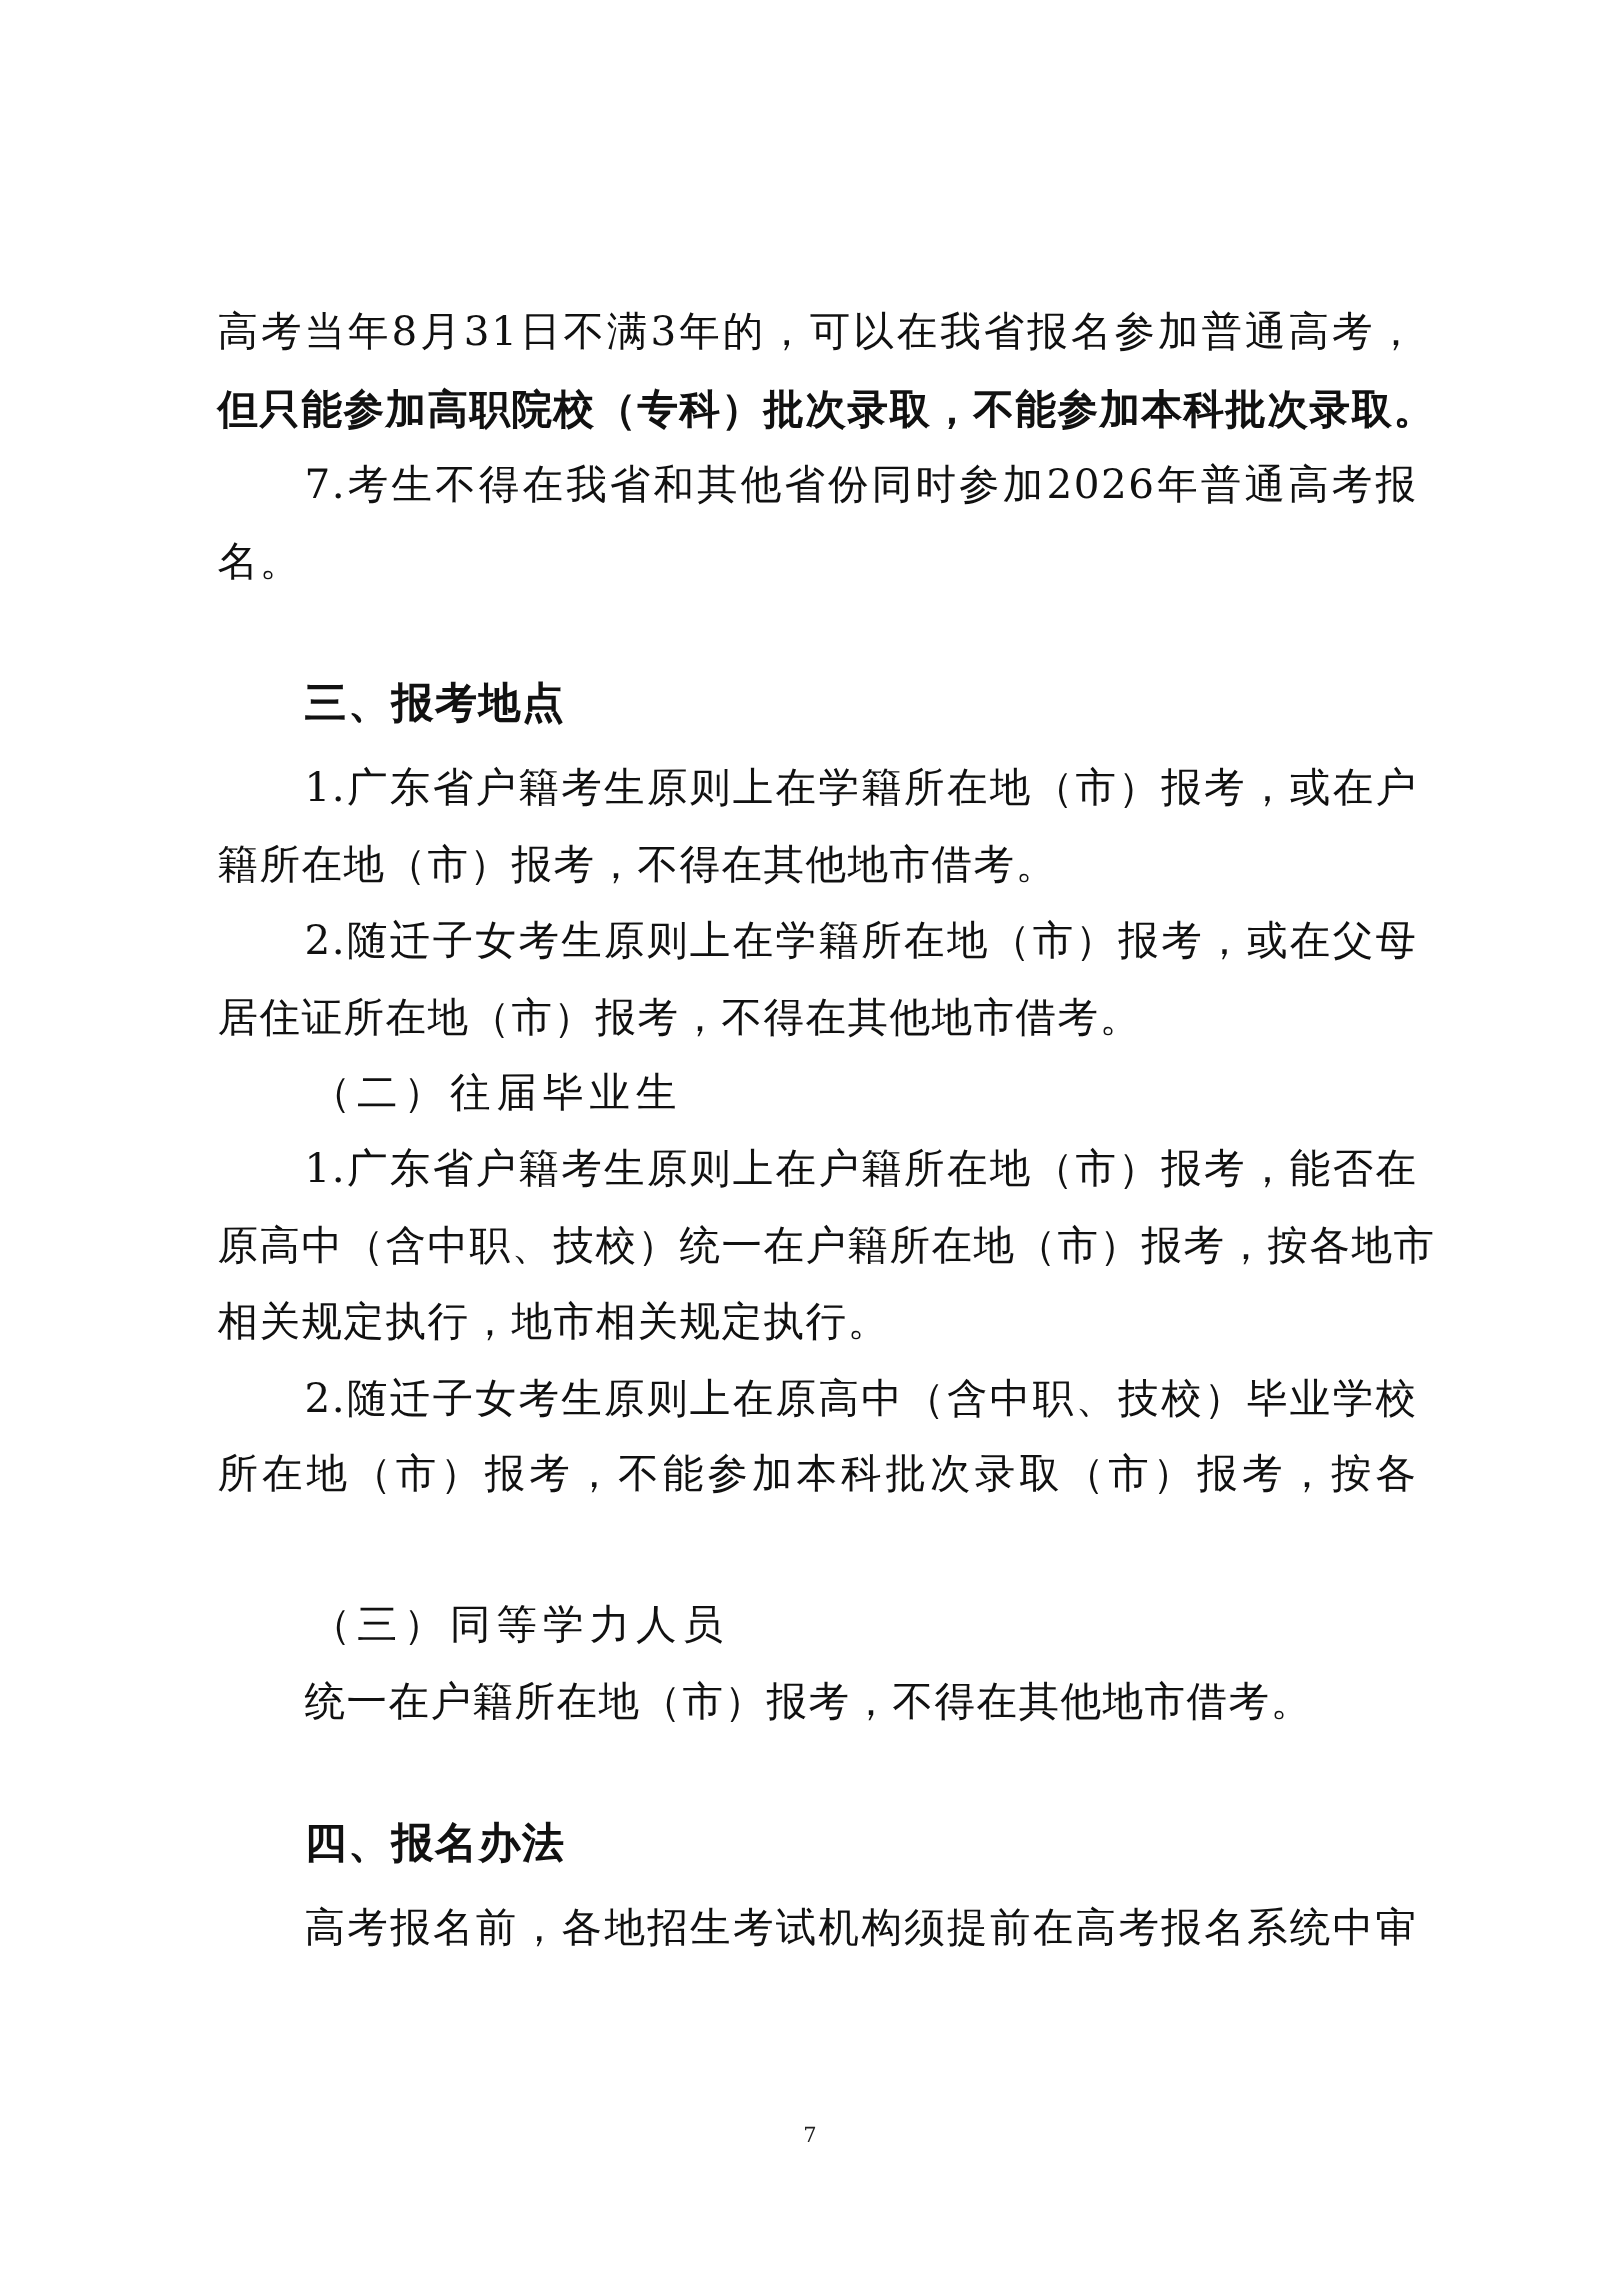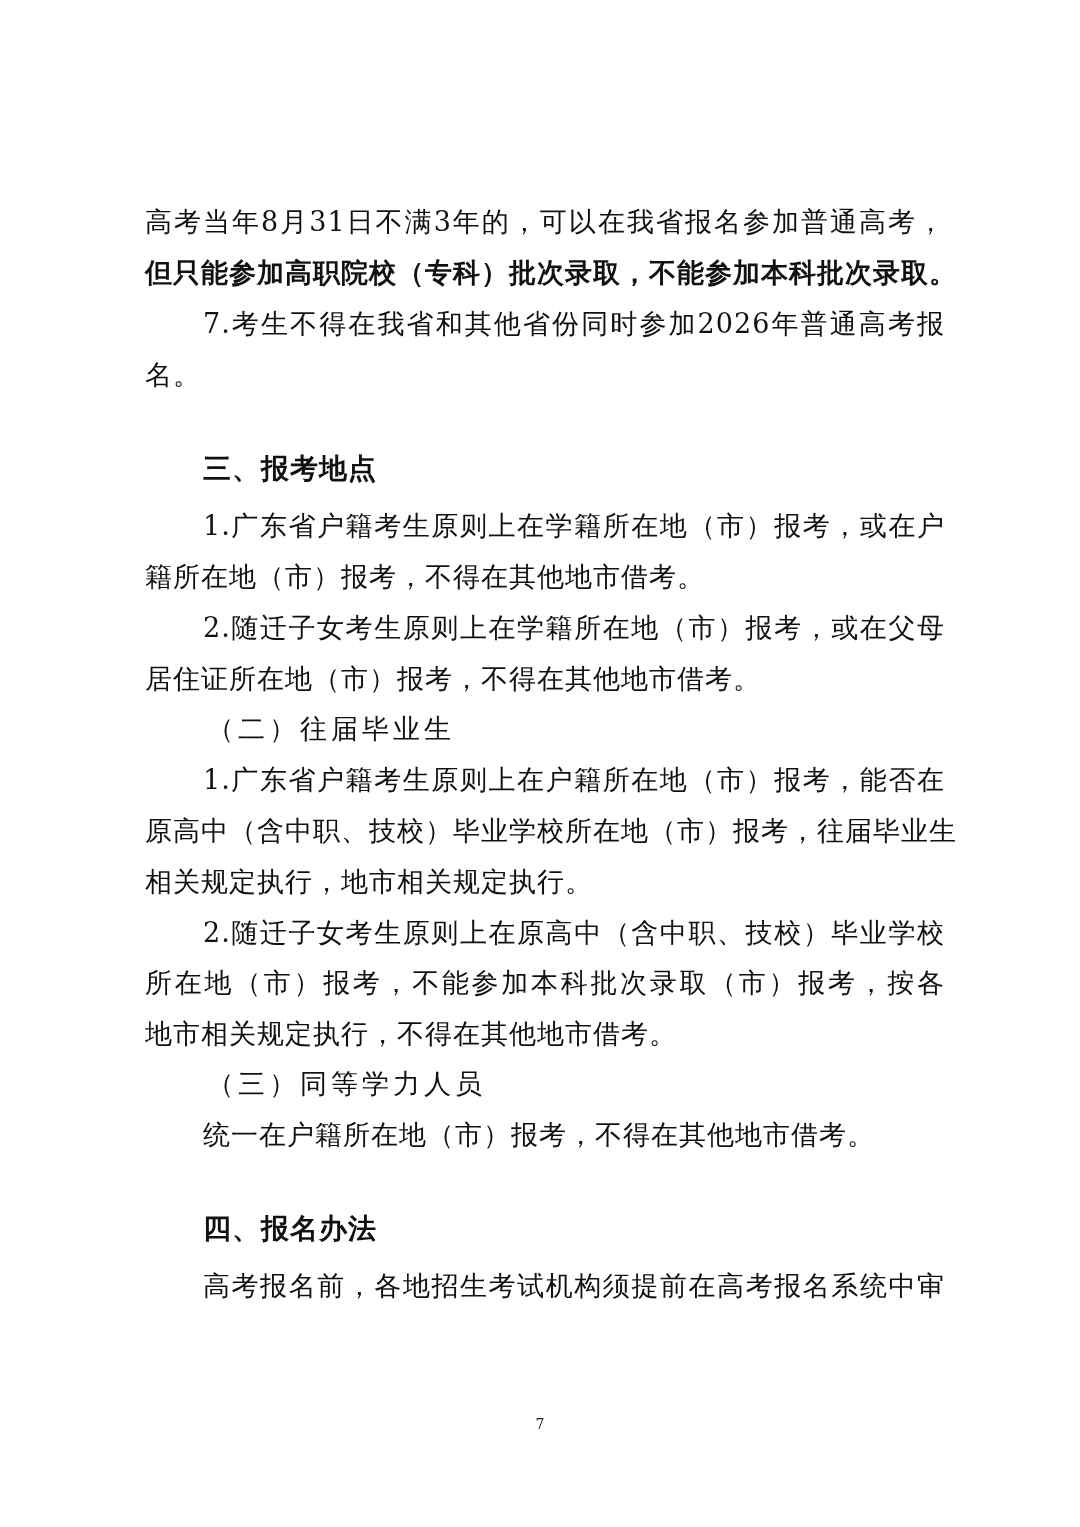--- a/index.html
+++ b/index.html
@@ -24,24 +24,23 @@
   <div class="line bold" style="top:253px">但只能参加高职院校（专科）批次录取，不能参加本科批次录取。</div>
   <div class="line indent" style="top:304px">7.考生不得在我省和其他省份同时参加2026年普通高考报</div>
   <div class="line short" style="top:355px">名。</div>
   <div class="line short indent heading" style="top:405px">三、报考地点</div>
   <div class="line indent" style="top:506px">1.广东省户籍考生原则上在学籍所在地（市）报考，或在户</div>
   <div class="line short" style="top:557px">籍所在地（市）报考，不得在其他地市借考。</div>
   <div class="line indent" style="top:608px">2.随迁子女考生原则上在学籍所在地（市）报考，或在父母</div>
   <div class="line short" style="top:659px">居住证所在地（市）报考，不得在其他地市借考。</div>
   <div class="line short sub" style="top:709px; left:207px">（二）往届毕业生</div>
   <div class="line indent" style="top:760px">1.广东省户籍考生原则上在户籍所在地（市）报考，能否在</div>
-  <div class="line" style="top:811px">原高中（含中职、技校）毕业学校所在地（市）报考，往届毕业生</div>
+  <div class="line" style="top:811px">原高中（含中职、技校）统一在户籍所在地（市）报考，按各地市</div>
   <div class="line short" style="top:862px">相关规定执行，地市相关规定执行。</div>
   <div class="line indent" style="top:913px">2.随迁子女考生原则上在原高中（含中职、技校）毕业学校</div>
   <div class="line" style="top:963px">所在地（市）报考，不能参加本科批次录取（市）报考，按各</div>
-  <div class="line short" style="top:1014px">地市相关规定执行，不得在其他地市借考。</div>
   <div class="line short sub" style="top:1064px; left:207px">（三）同等学力人员</div>
   <div class="line short indent" style="top:1115px">统一在户籍所在地（市）报考，不得在其他地市借考。</div>
   <div class="line short indent heading" style="top:1165px">四、报名办法</div>
   <div class="line indent" style="top:1266px">高考报名前，各地招生考试机构须提前在高考报名系统中审</div>
 
   <div class="pagenum">7</div>
 </div>
 
 </body></html>

